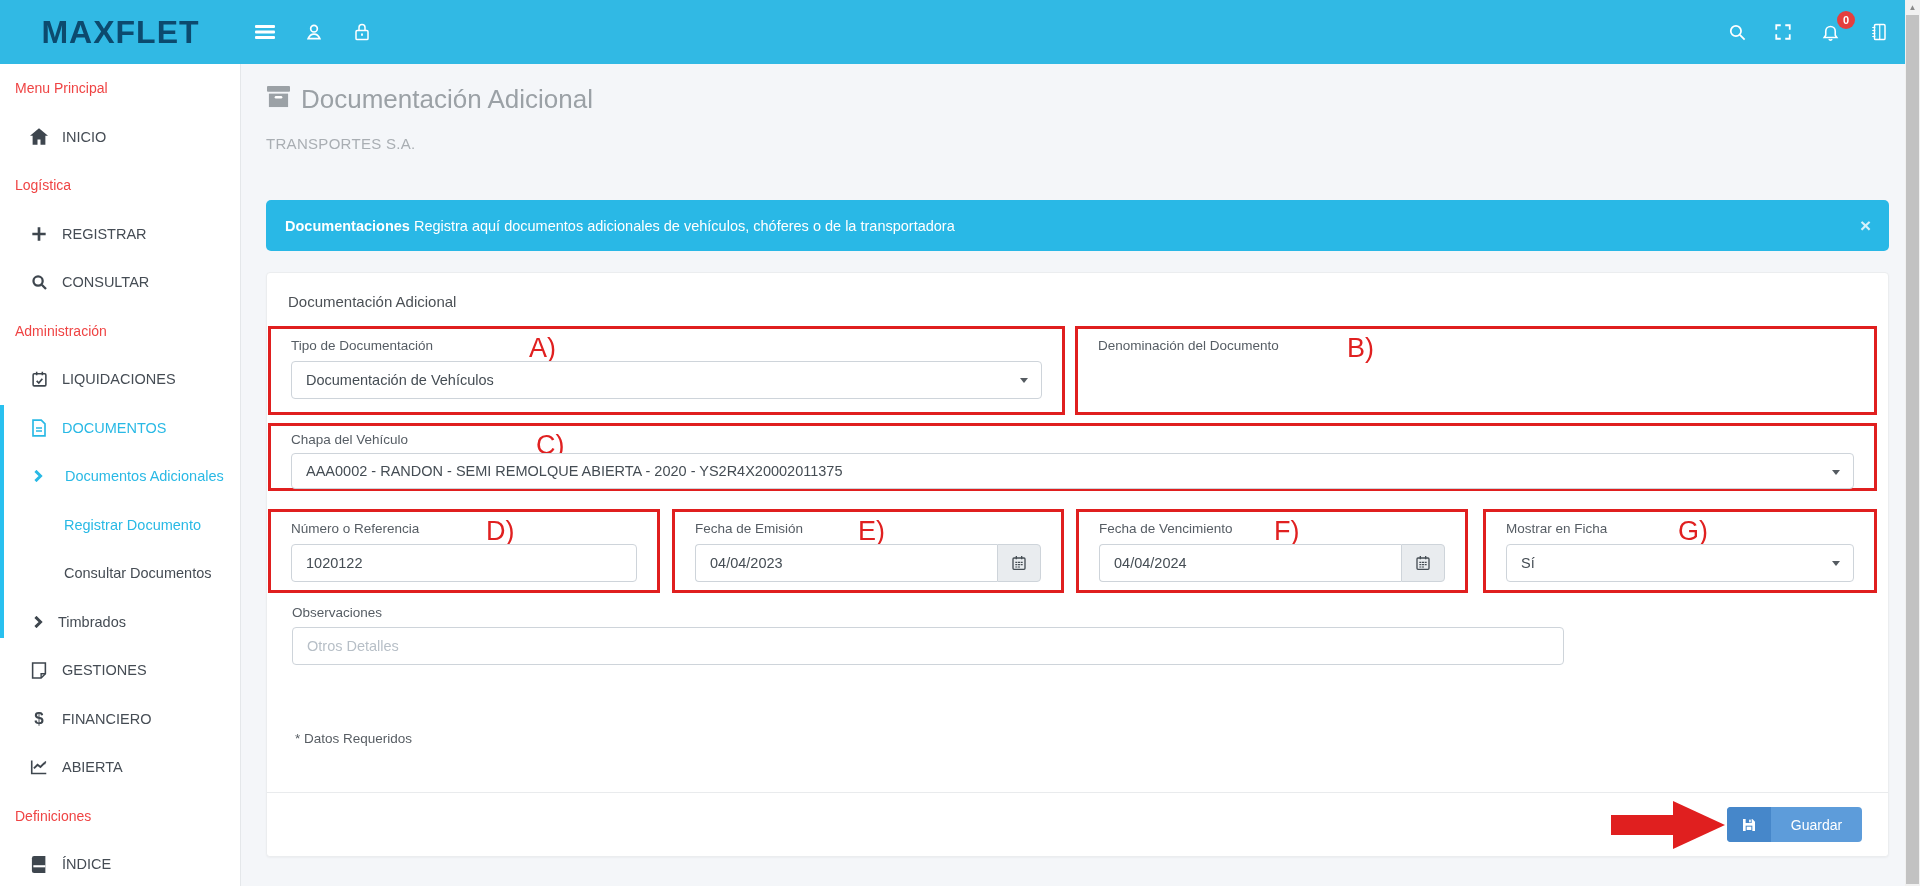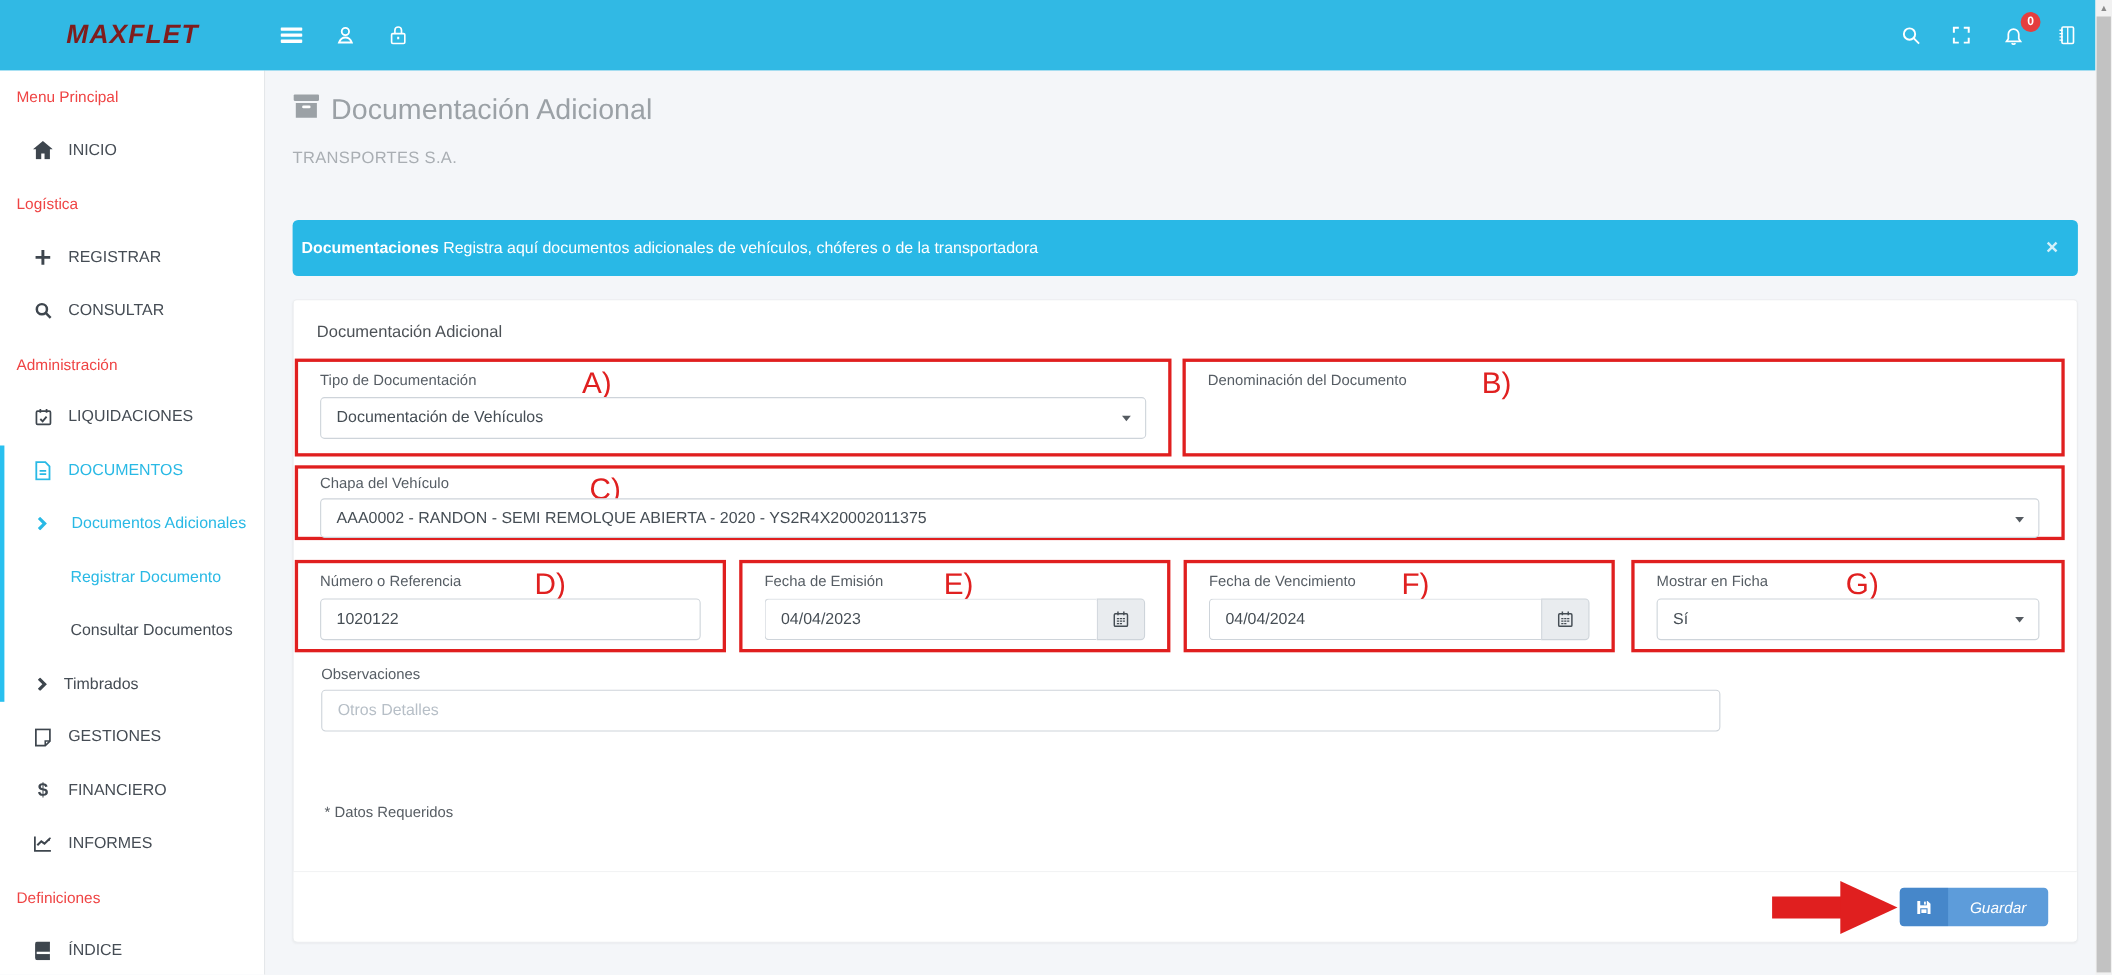--- a/index.html
+++ b/index.html
@@ -3,21 +3,21 @@
 <meta charset="utf-8">
 <style>
   * { box-sizing: border-box; margin: 0; padding: 0; }
   html,body { width:1920px; height:886px; overflow:hidden;
     font-family:"Liberation Sans", sans-serif; background:#f4f6f9; }
 
   
   .topbar { position:absolute; left:0; top:0; width:1905px; height:64px; background:#31b9e4; z-index:5; }
   .logo-zone { position:absolute; left:0; top:0; width:241px; height:64px;
     display:flex; align-items:center; justify-content:center; }
-  .logo { color:#7f1d1d; font-size:24px; font-weight:700; font-style:italic; letter-spacing:1px; }
+  .logo { color:#0c4a6e; font-size:32px; font-weight:700; letter-spacing:1px; }
   .tb-icon { position:absolute; top:0; height:64px; width:34px; display:flex; align-items:center;
     justify-content:center; color:#fff; cursor:pointer; }
   .tb-icon svg { display:block; }
   .badge { position:absolute; top:11px; right:-8px; min-width:18px; height:18px; border-radius:9px;
     background:#e53e3e; color:#fff; font-size:11px; font-weight:700; display:flex;
     align-items:center; justify-content:center; padding:0 4px; }
 
   
   .scrollbar { position:absolute; right:0; top:0; width:15px; height:886px; background:#f1f1f1; z-index:9; }
   .scroll-arrow { position:absolute; top:0; left:0; width:15px; height:15px; display:flex;
@@ -39,21 +39,21 @@
 
   
   .content { position:absolute; left:242px; top:64px; width:1663px; height:822px; }
 
   .page-header { position:absolute; left:24px; top:20px; }
   .page-title { display:flex; align-items:center; gap:10px; color:#9ba1a6; font-size:26px; }
   .page-title svg { color:#9ba1a6; }
   .page-subtitle { margin-top:20px; color:#a9aeb3; font-size:15px; letter-spacing:.3px; }
 
   .banner { position:absolute; left:24px; right:16px; top:136px; height:51px; background:#29b8e6;
-    border-radius:5px; display:flex; align-items:center; color:#fff; padding:0 8px; }
+    border-radius:5px; display:flex; align-items:center; color:#fff; padding:0 19px; }
   .banner-text { font-size:14.5px; }
   .banner-text b { font-weight:700; margin-right:4px; }
   .banner-close { position:absolute; right:18px; top:0; height:51px; display:flex; align-items:center;
     color:rgba(255,255,255,.8); font-size:19px; font-weight:700; cursor:pointer; }
 
   .card { position:absolute; left:24px; right:16px; top:208px; height:585px; background:#fff;
     border:1px solid #ebedef; border-radius:4px; box-shadow:0 1px 2px rgba(0,0,0,.04); }
   .card-title { position:absolute; left:21px; top:20px; font-size:15px; color:#4c5156; }
 
   .fbox { position:absolute; border:3px solid #e01f1f; padding:9px 20px 0 20px; }
@@ -87,21 +87,21 @@
   .obs-label { position:absolute; left:25px; top:332px; font-size:13.5px; color:#565d64; }
   .obs-input { position:absolute; left:25px; top:354px; width:1272px; margin-top:0; }
   .required-note { position:absolute; left:28px; top:458px; font-size:13.5px; color:#575d63; }
 
   .card-footer { position:absolute; left:0; right:0; bottom:0; height:64px; border-top:1px solid #e9ebed;
     background:#fff; border-radius:0 0 4px 4px; }
   .save-btn { position:absolute; right:26px; top:14px; width:135px; height:35px; border:none; border-radius:4px;
     overflow:hidden; display:flex; cursor:pointer; padding:0; background:#5d9cda; }
   .save-ico { width:44px; height:35px; background:#4687ca; display:flex; align-items:center; justify-content:center; }
   .save-label { flex:1; display:flex; align-items:center; justify-content:center; color:#fff; font-size:14px;
-    font-family:"Liberation Sans", sans-serif;font-style:italic; }
+    font-family:"Liberation Sans", sans-serif; }
 
   .red-arrow { position:absolute; right:163px; top:8px; width:114px; height:48px; }
   .red-arrow .shaft { position:absolute; left:0; top:14px; width:63px; height:20px; background:#e01f1f; }
   .red-arrow .head { position:absolute; left:62px; top:0; width:0; height:0;
     border-top:24px solid transparent; border-bottom:24px solid transparent; border-left:52px solid #e01f1f; }
 </style>
 </head>
 <body>
 
 <header class="topbar">
@@ -273,21 +273,21 @@
   </div>
 
   <div class="side-row side-item">
     <span class="ico">
       <svg width="18" height="16" viewBox="0 0 24 22" fill="none" stroke="currentColor" stroke-width="2.2">
           <path d="M2 2v18h20"></path>
           <path d="M5 13l5-5 4 3 6-6" stroke-width="2.6"></path>
           <path d="M20 5l1.5-1.5M20 5l-.2 2.2" stroke-width="2"></path>
         </svg>
     </span>
-    <span>INFORMES</span>
+    <span>ABIERTA</span>
   </div>
 
   <div class="side-row side-label">Definiciones</div>
 
   <div class="side-row side-item">
     <span class="ico">
       <svg width="16" height="17" viewBox="0 0 22 24" fill="currentColor">
           <path d="M4 0h16v24H4a3 3 0 0 1-3-3V3a3 3 0 0 1 3-3z"></path>
           <rect x="3" y="13" width="17" height="3" fill="#fff"></rect>
         </svg>

